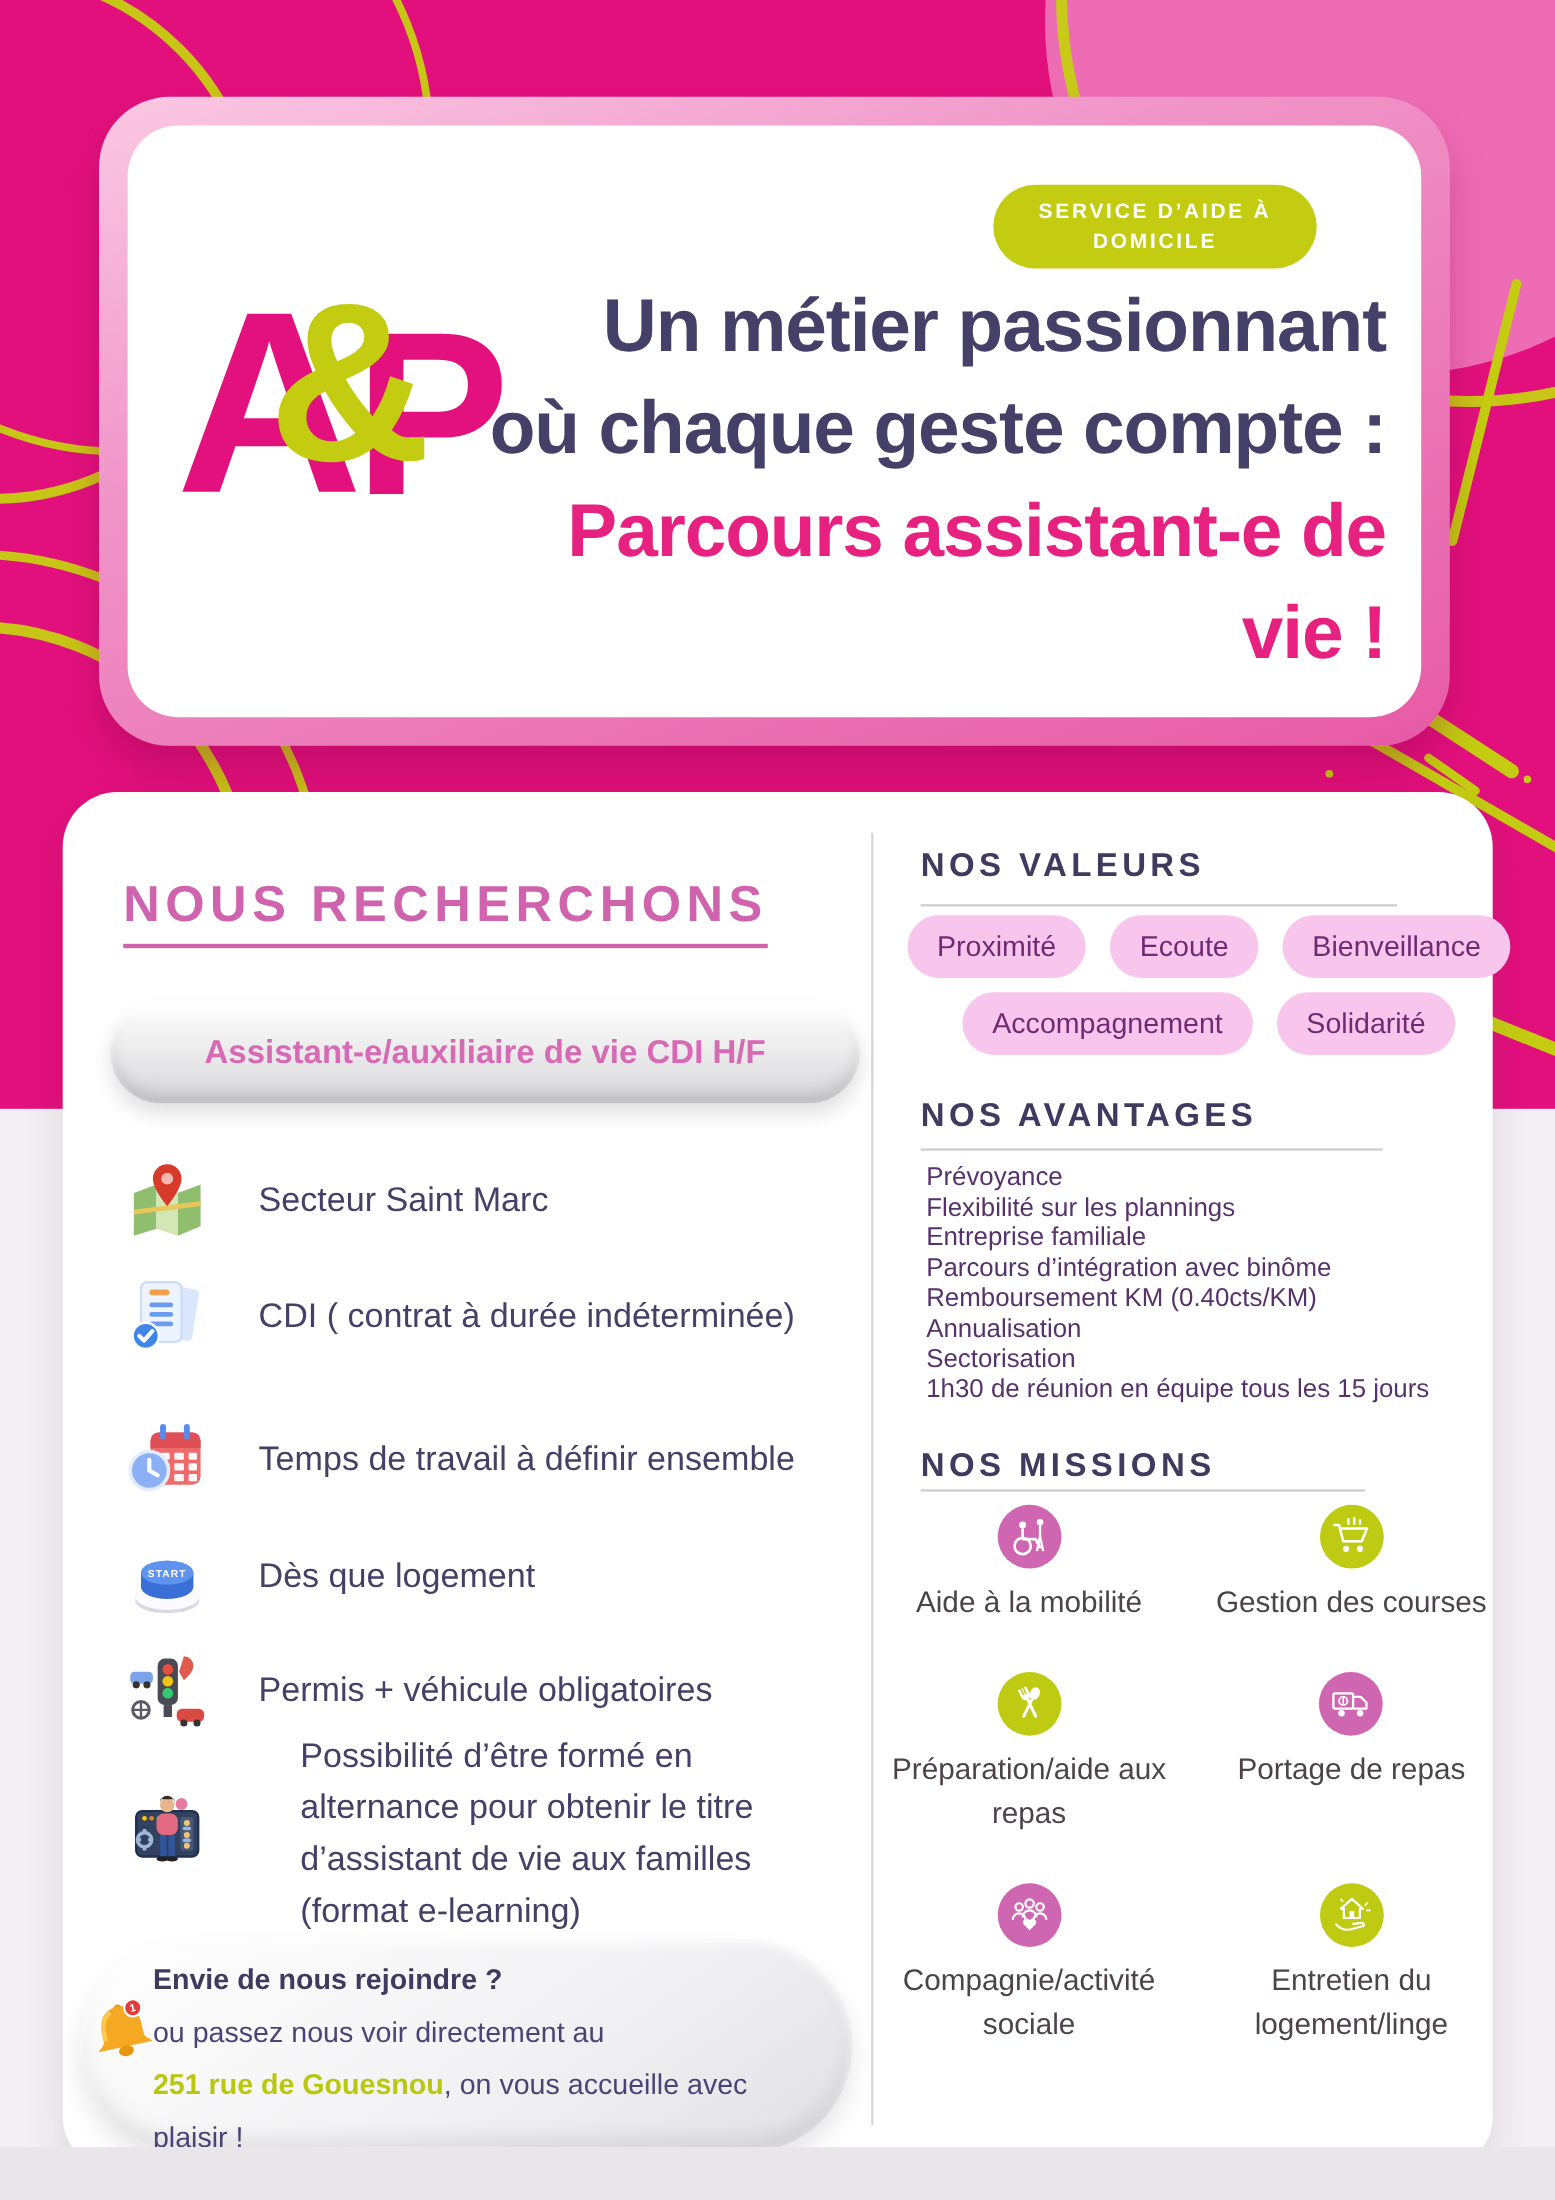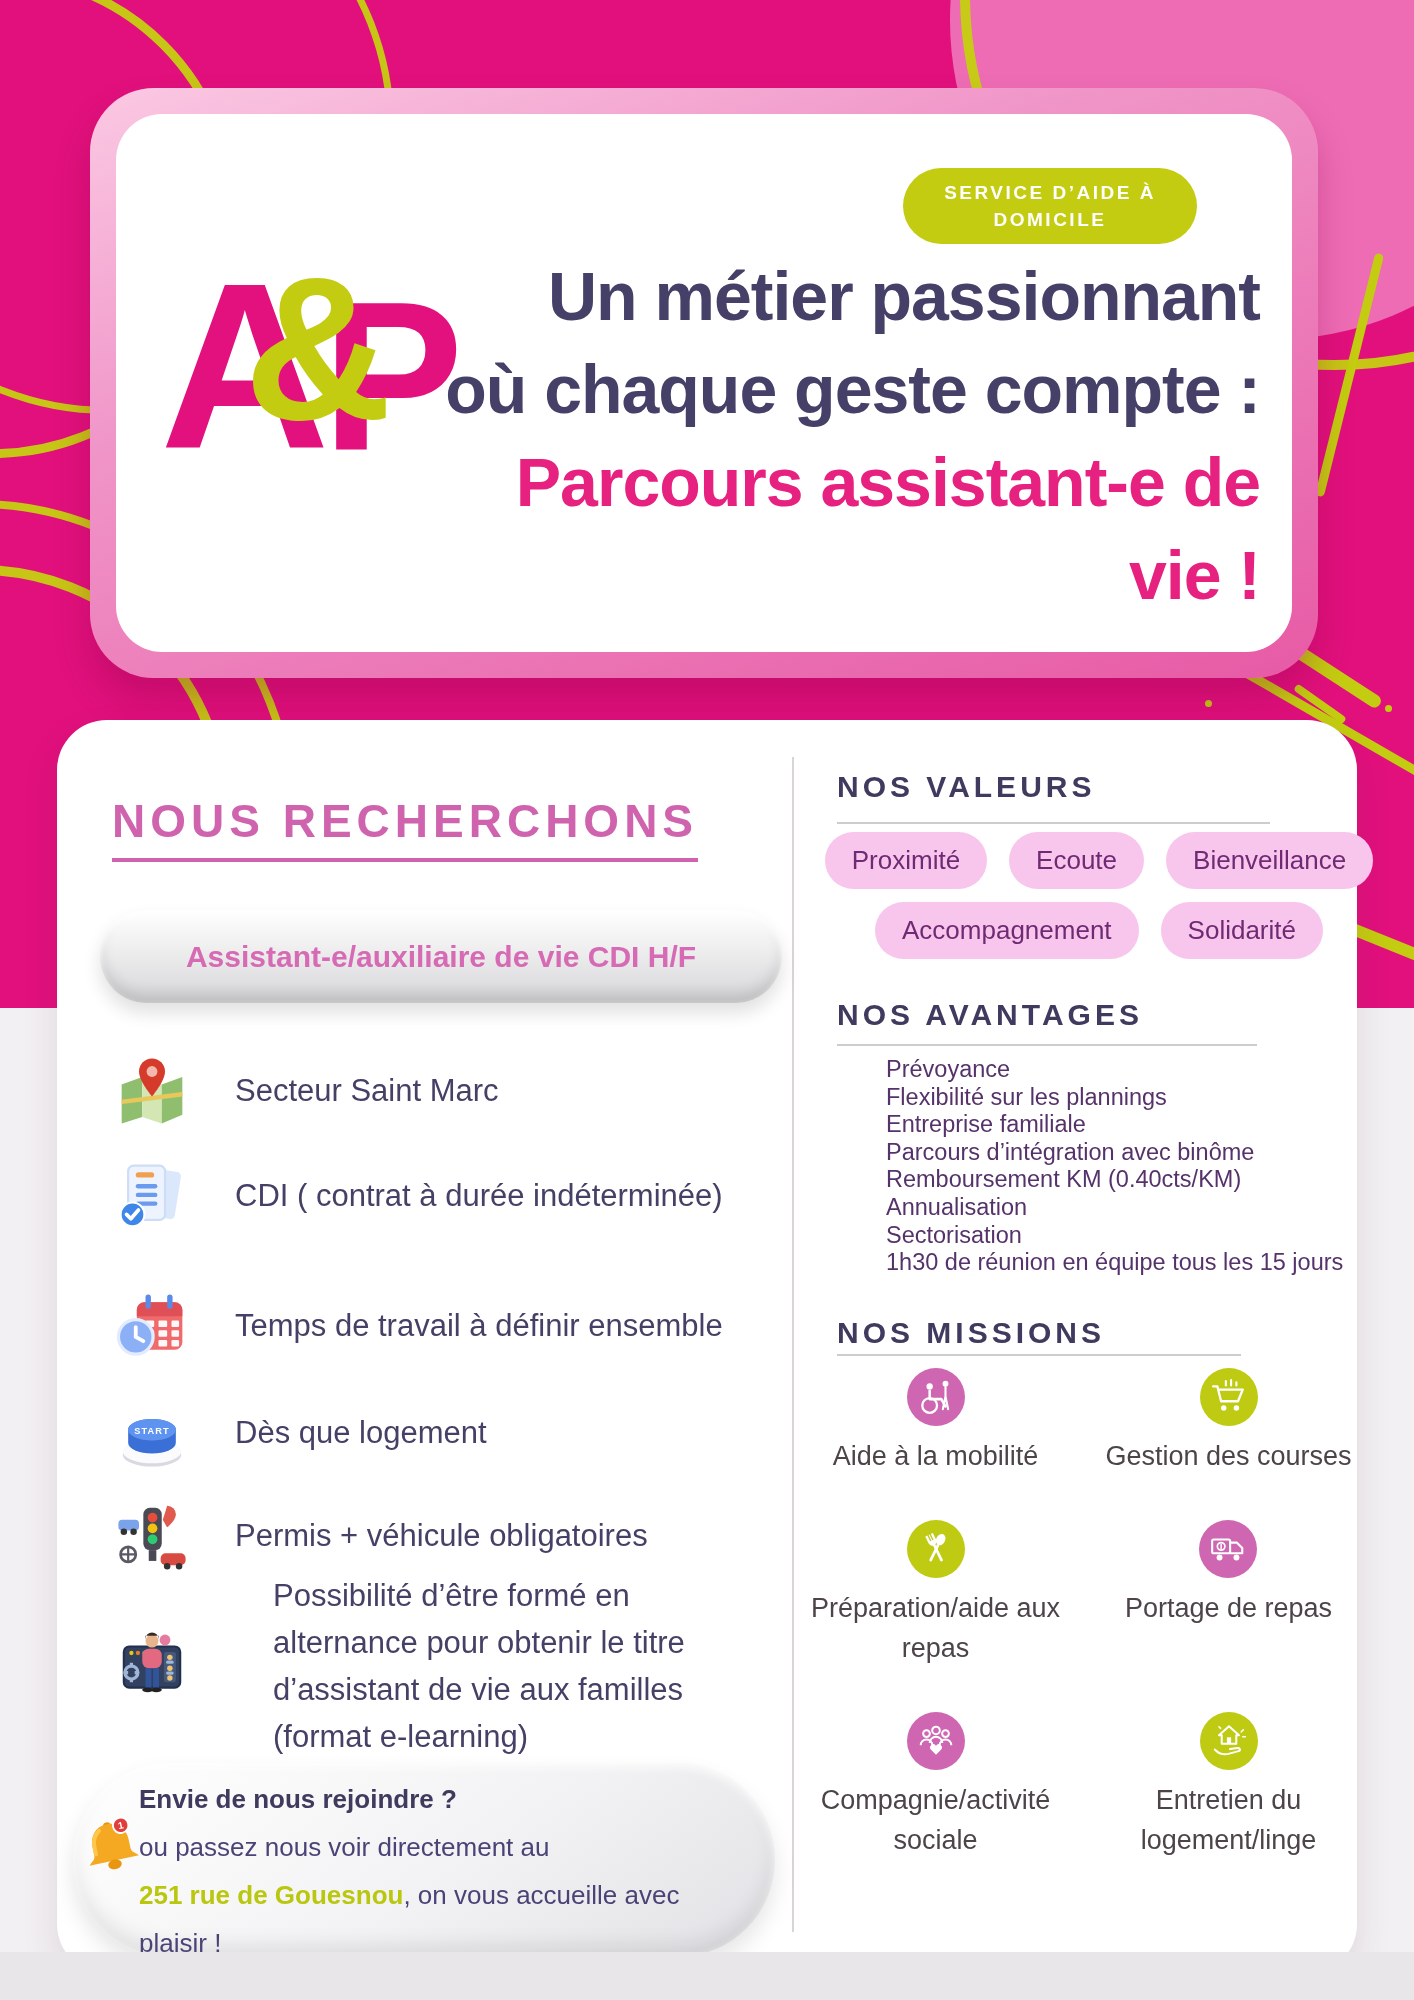--- a/index.html
+++ b/index.html
@@ -87,21 +87,21 @@
   .sec-h.h-values{top:50px;} .sec-h.h-adv{top:278px;} .sec-h.h-missions{top:596px;}
   .sec-line{position:absolute;left:780px;height:2px;background:#cfcccf;}
   .sec-line.l-values{top:102px;width:433px;}
   .sec-line.l-adv{top:324px;width:420px;}
   .sec-line.l-missions{top:634px;width:404px;}
   .values-pills{position:absolute;left:750px;top:112px;width:584px;display:flex;flex-wrap:wrap;
     justify-content:center;column-gap:22px;row-gap:13px;}
   .value-pill{background:var(--value-pill-bg,#f8c6ec);color:var(--value-pill-text,#6f2a73);
     font-size:26px;padding:13px 27px;border-radius:40px;}
   .adv-list{position:absolute;left:785px;top:336px;font-size:23.5px;line-height:27.6px;
-    color:var(--advantage-purple,#56326b);margin-left:44px;}
+    color:var(--advantage-purple,#56326b);}
   .missions-grid{position:absolute;left:745px;top:648px;width:560px;display:grid;
     grid-template-columns:1fr 1fr;column-gap:26px;row-gap:44px;justify-items:center;text-align:center;}
   .mission .m-circle{width:58px;height:58px;border-radius:50%;margin:0 auto;
     display:flex;align-items:center;justify-content:center;}
   .m-circle svg{width:38px;height:38px;}
   .c-pink{background:var(--mission-pink,#cf66b2);}
   .c-yellow{background:var(--mission-yellow,#bfca12);}
   .mission .m-label{margin-top:10px;font-size:27px;line-height:40px;color:var(--mission-label,#4d4449);max-width:264px;}
   .nowrap{white-space:nowrap;}
 </style>

